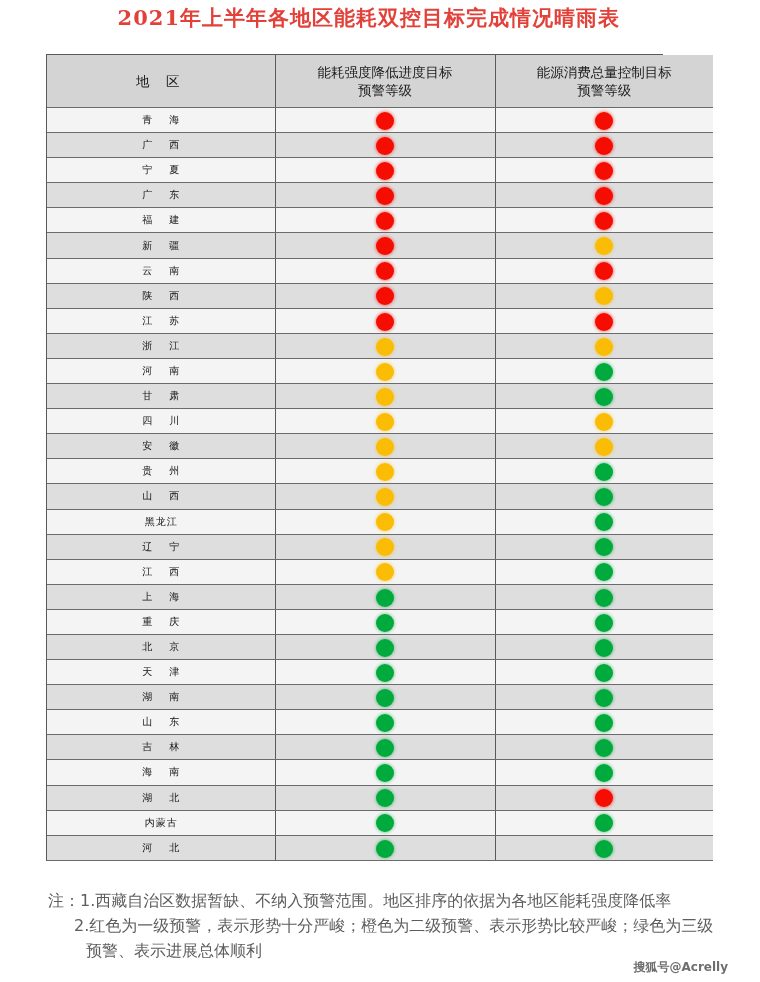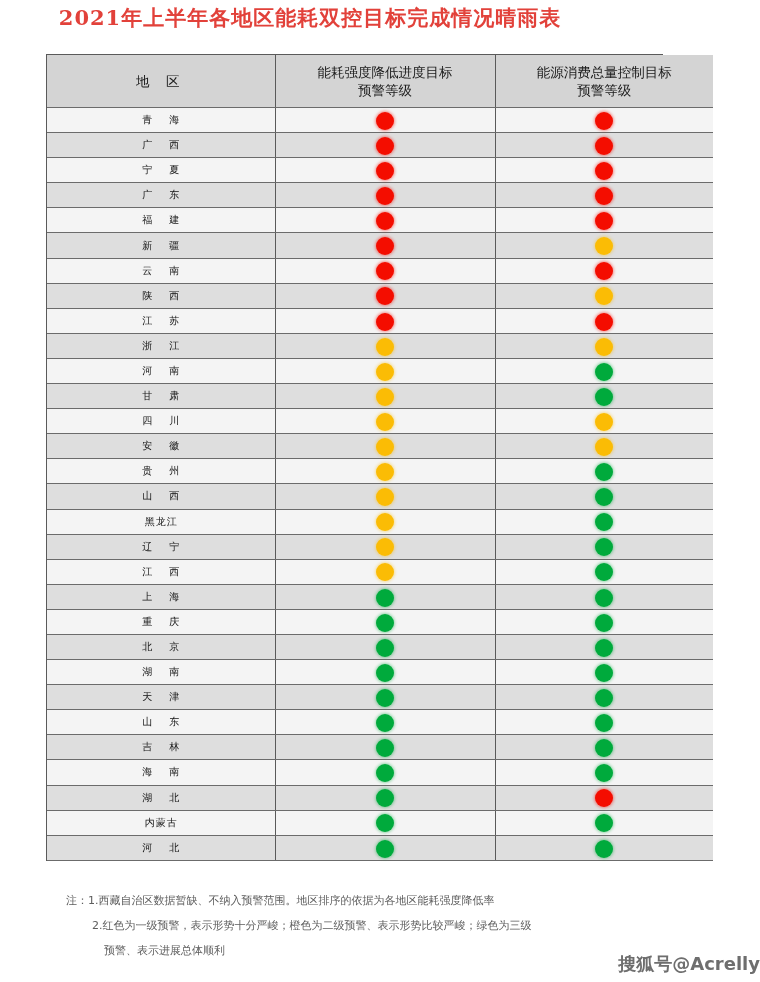--- a/index.html
+++ b/index.html
@@ -7,21 +7,21 @@
     width:760px;height:982px;
     background:#ffffff;
     font-family:"DejaVu Sans","Liberation Sans",sans-serif;
     overflow:hidden;
     position:relative;
   }
   .page{position:relative;width:760px;height:982px;}
 
   .title{
     position:absolute;left:0;top:4px;width:620px;
-    text-align:center;
+    text-align:right;
     color:#e2413a;
     font-size:21px;
     font-weight:bold;
     letter-spacing:1px;
     font-family:"DejaVu Serif","Liberation Serif",serif;
     white-space:nowrap;
   }
 
   .table-wrap{
     position:absolute;left:46px;top:54px;width:617px;
@@ -79,34 +79,34 @@
     display:inline-block;
     width:18px;height:18px;
     border-radius:50%;
     vertical-align:middle;
   }
   .dot.red{background:#f40d00;box-shadow:0 0 3px 1px rgba(244,13,0,.45);}
   .dot.orange{background:#fbbc05;box-shadow:0 0 3px 1px rgba(251,188,5,.4);}
   .dot.green{background:#00aa3c;box-shadow:0 0 3px 1px rgba(0,170,60,.4);}
 
   .notes{
-    position:absolute;left:46px;top:888px;width:690px;
+    position:absolute;left:28px;top:888px;width:690px;
     color:#5d5d5d;
-    font-size:11px;
+    font-size:16px;
     line-height:25px;
     font-family:"DejaVu Sans","Liberation Sans",sans-serif;
   }
   .notes .n-line{white-space:nowrap;}
   .notes .n1{padding-left:20px;}
   .notes .n2{padding-left:46px;}
   .notes .n3{padding-left:58px;}
 
   .watermark{
-    position:absolute;right:0;bottom:6px;
-    font-size:18px;
+    position:absolute;right:32px;bottom:6px;
+    font-size:12px;
     color:#6e6e6e;
     font-weight:bold;
     font-family:"DejaVu Sans","Liberation Sans",sans-serif;
     white-space:nowrap;
   }
 </style>
 </head>
 <body>
 
 <div class="page">
@@ -238,26 +238,26 @@
             <td class="region">重 庆</td>
             <td class="dotcell vsep"><span class="dot green"></span></td>
             <td class="dotcell vsep"><span class="dot green"></span></td>
           </tr>
           <tr>
             <td class="region">北 京</td>
             <td class="dotcell vsep"><span class="dot green"></span></td>
             <td class="dotcell vsep"><span class="dot green"></span></td>
           </tr>
           <tr>
+            <td class="region">天 津</td>
+            <td class="dotcell vsep"><span class="dot green"></span></td>
+            <td class="dotcell vsep"><span class="dot green"></span></td>
+          </tr>
+          <tr>
             <td class="region">湖 南</td>
-            <td class="dotcell vsep"><span class="dot green"></span></td>
-            <td class="dotcell vsep"><span class="dot green"></span></td>
-          </tr>
-          <tr>
-            <td class="region">天 津</td>
             <td class="dotcell vsep"><span class="dot green"></span></td>
             <td class="dotcell vsep"><span class="dot green"></span></td>
           </tr>
           <tr>
             <td class="region">山 东</td>
             <td class="dotcell vsep"><span class="dot green"></span></td>
             <td class="dotcell vsep"><span class="dot green"></span></td>
           </tr>
           <tr>
             <td class="region">吉 林</td>

